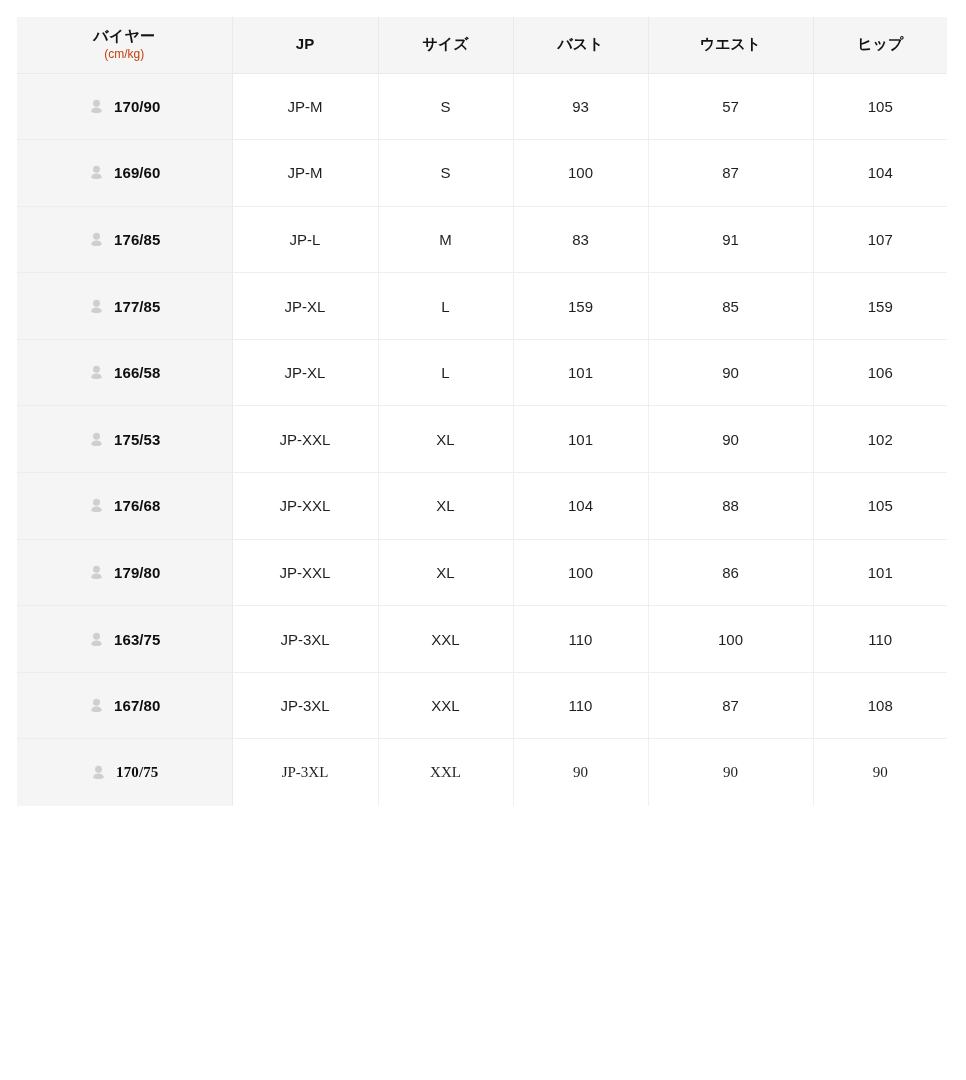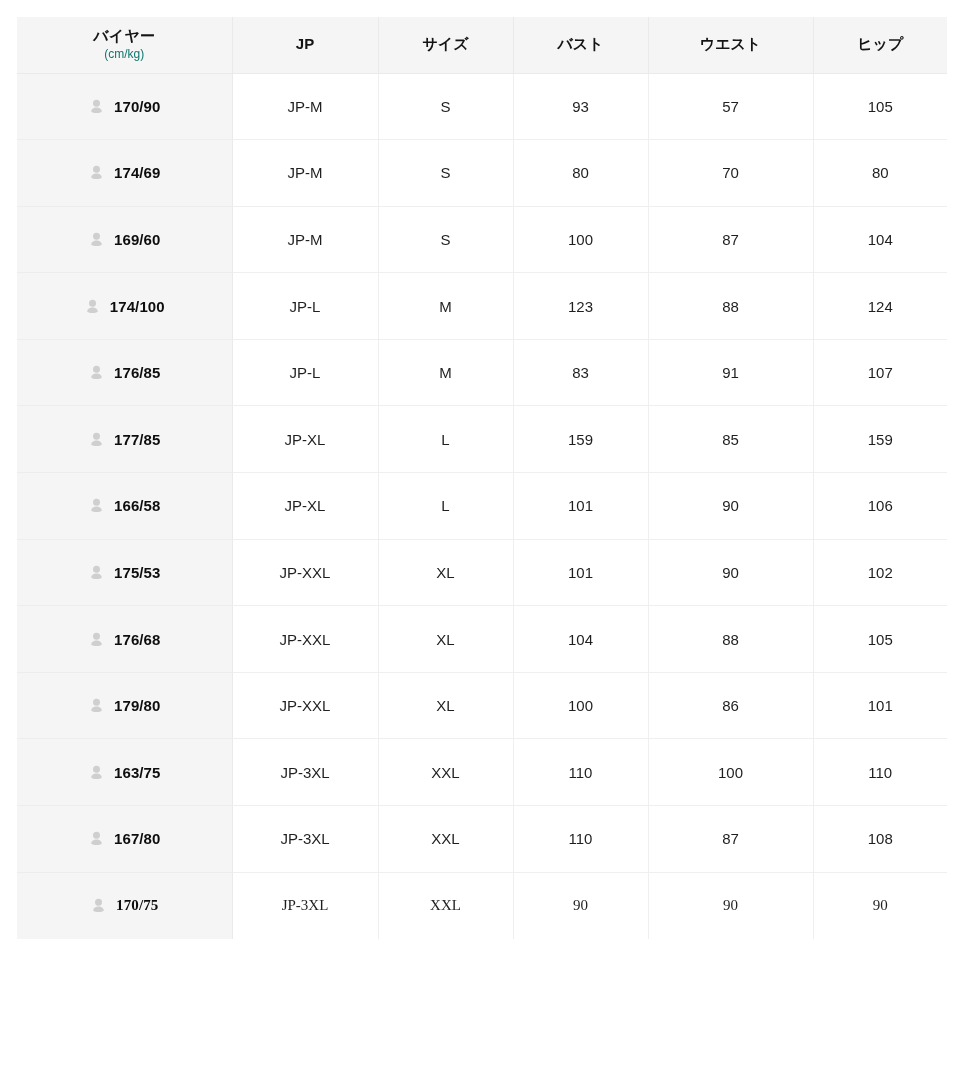--- a/index.html
+++ b/index.html
@@ -65,21 +65,21 @@
     display: block;
     font-size: 15px;
     font-weight: bold;
     color: #141414;
     letter-spacing: 0.2px;
   }
   thead th.th-buyer .th-sub {
     display: block;
     font-size: 12px;
     font-weight: normal;
-    color: #0f766e;
+    color: #c2410c;
     margin-top: 1px;
   }
 
   tbody td {
     height: 66.6px;
     padding: 0 6px;
     font-size: 15px;
     font-weight: normal;
     color: #1f1f1f;
     text-align: center;
@@ -171,74 +171,38 @@
           </tr>
           <tr>
             <td class="cell-buyer">
               <div class="buyer-inner">
                 <span class="avatar-icon">
                   <svg width="17" height="17" viewBox="0 0 17 17" xmlns="http://www.w3.org/2000/svg">
                     <circle cx="8.5" cy="5.2" r="3.5" fill="#cfcfcf"></circle>
                     <path d="M8.5 9.4c-3.1 0-5.3 1.9-5.3 4.2 0 0.9 2.4 1.5 5.3 1.5s5.3-0.6 5.3-1.5c0-2.3-2.2-4.2-5.3-4.2z" fill="#cfcfcf"></path>
                   </svg>
                 </span>
-                <span class="buyer-text">174/69</span>
-              </div>
-            </td>
-            <td>JP-M</td>
-            <td>S</td>
-            <td>80</td>
-            <td>70</td>
-            <td>80</td>
-          </tr>
-          <tr>
-            <td class="cell-buyer">
-              <div class="buyer-inner">
-                <span class="avatar-icon">
-                  <svg width="17" height="17" viewBox="0 0 17 17" xmlns="http://www.w3.org/2000/svg">
-                    <circle cx="8.5" cy="5.2" r="3.5" fill="#cfcfcf"></circle>
-                    <path d="M8.5 9.4c-3.1 0-5.3 1.9-5.3 4.2 0 0.9 2.4 1.5 5.3 1.5s5.3-0.6 5.3-1.5c0-2.3-2.2-4.2-5.3-4.2z" fill="#cfcfcf"></path>
-                  </svg>
-                </span>
                 <span class="buyer-text">169/60</span>
               </div>
             </td>
             <td>JP-M</td>
             <td>S</td>
             <td>100</td>
             <td>87</td>
             <td>104</td>
           </tr>
           <tr>
             <td class="cell-buyer">
               <div class="buyer-inner">
                 <span class="avatar-icon">
                   <svg width="17" height="17" viewBox="0 0 17 17" xmlns="http://www.w3.org/2000/svg">
                     <circle cx="8.5" cy="5.2" r="3.5" fill="#cfcfcf"></circle>
                     <path d="M8.5 9.4c-3.1 0-5.3 1.9-5.3 4.2 0 0.9 2.4 1.5 5.3 1.5s5.3-0.6 5.3-1.5c0-2.3-2.2-4.2-5.3-4.2z" fill="#cfcfcf"></path>
                   </svg>
                 </span>
-                <span class="buyer-text">174/100</span>
-              </div>
-            </td>
-            <td>JP-L</td>
-            <td>M</td>
-            <td>123</td>
-            <td>88</td>
-            <td>124</td>
-          </tr>
-          <tr>
-            <td class="cell-buyer">
-              <div class="buyer-inner">
-                <span class="avatar-icon">
-                  <svg width="17" height="17" viewBox="0 0 17 17" xmlns="http://www.w3.org/2000/svg">
-                    <circle cx="8.5" cy="5.2" r="3.5" fill="#cfcfcf"></circle>
-                    <path d="M8.5 9.4c-3.1 0-5.3 1.9-5.3 4.2 0 0.9 2.4 1.5 5.3 1.5s5.3-0.6 5.3-1.5c0-2.3-2.2-4.2-5.3-4.2z" fill="#cfcfcf"></path>
-                  </svg>
-                </span>
                 <span class="buyer-text">176/85</span>
               </div>
             </td>
             <td>JP-L</td>
             <td>M</td>
             <td>83</td>
             <td>91</td>
             <td>107</td>
           </tr>
           <tr>

